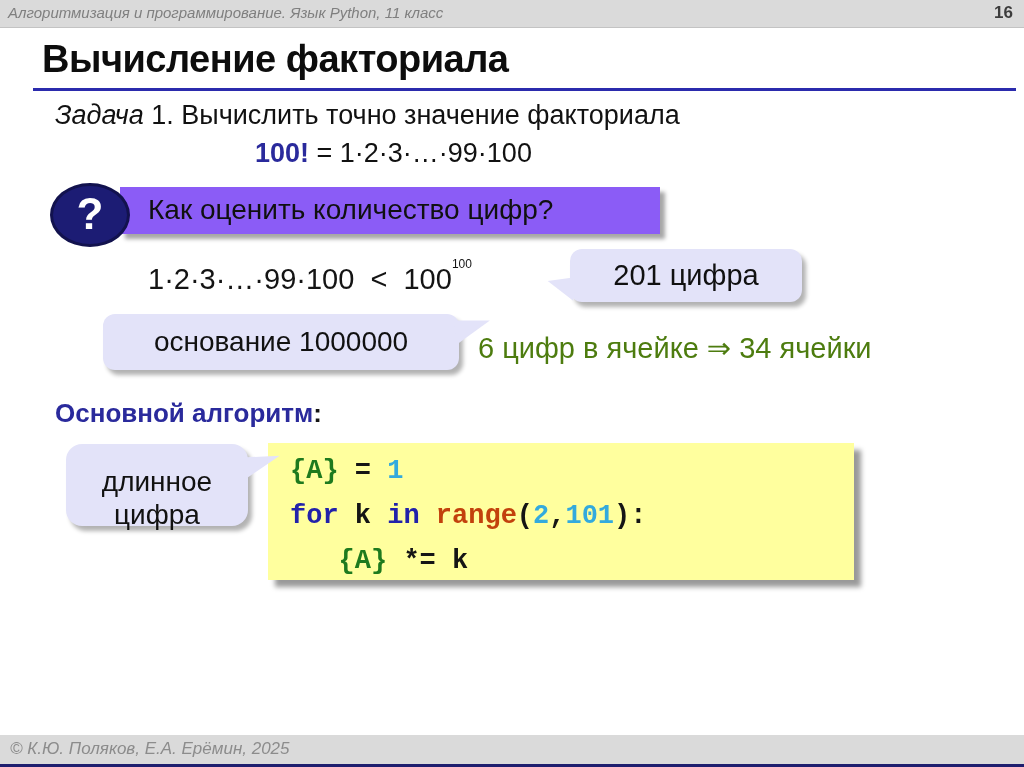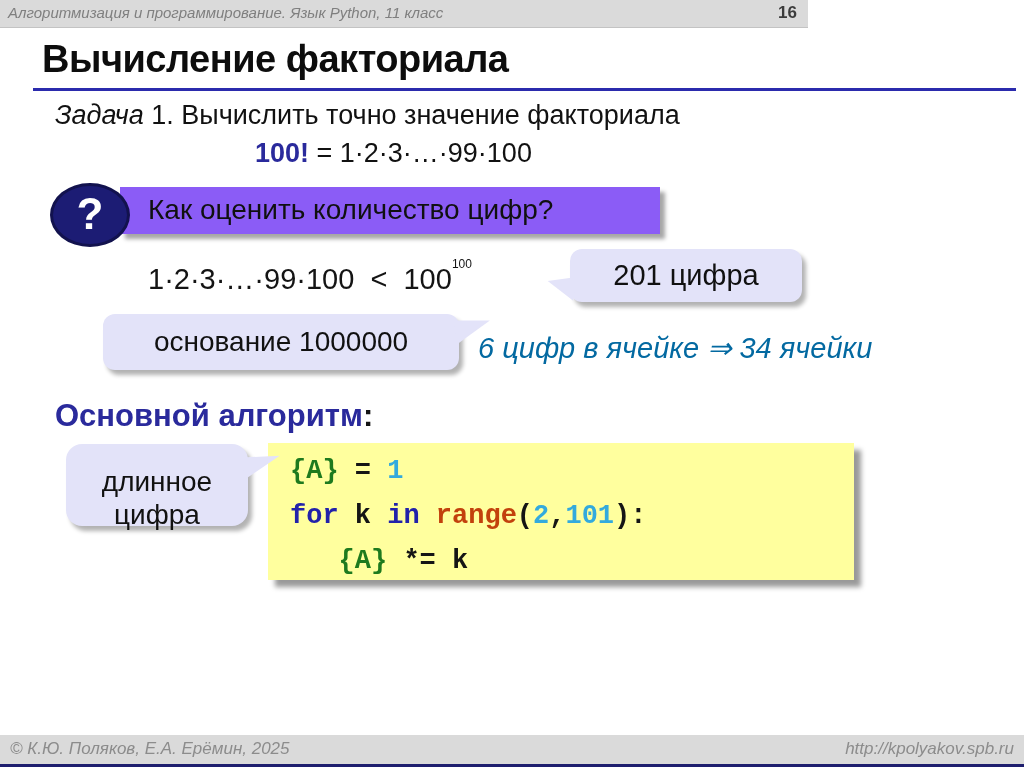--- a/index.html
+++ b/index.html
@@ -1,21 +1,21 @@
 <!DOCTYPE html>
 <html><head>
 <meta charset="utf-8">
 <style>
   html,body{margin:0;padding:0;}
   body{
     width:1024px;height:767px;position:relative;background:#ffffff;
     font-family:"Liberation Sans", sans-serif;overflow:hidden;color:#111;
   }
   
-  .topbar{position:absolute;left:0;top:0;width:808px;height:28px;background:#dadada;border-bottom:1px solid #c3c3c3;box-sizing:border-box;}
+  .topbar{position:absolute;left:0;top:0;width:1024px;height:28px;background:#dadada;border-bottom:1px solid #c3c3c3;box-sizing:border-box;}
   .topbar .course{position:absolute;left:8px;top:4px;font-size:15px;font-style:italic;color:#7f7f7f;white-space:nowrap;}
   .topbar .pageno{position:absolute;right:11px;top:3px;font-size:17px;font-weight:bold;color:#3c3c3c;}
   
   .title{position:absolute;left:42px;top:38px;font-size:38px;font-weight:bold;color:#0d0d0d;letter-spacing:-0.5px;white-space:nowrap;}
   .title-rule{position:absolute;left:33px;top:88px;width:983px;height:3px;background:#2b2bad;}
   
   .task-line1{position:absolute;left:55px;top:100px;font-size:27px;white-space:pre;}
   .task-label{font-style:italic;}
   .task-line2{position:absolute;left:255px;top:138px;font-size:27px;white-space:pre;}
   .factorial{color:#2a2a9c;font-weight:bold;}
@@ -26,23 +26,23 @@
   
   .estimate{position:absolute;left:148px;top:263px;font-size:29px;white-space:pre;color:#141414;}
   .estimate sup{font-size:12px;position:relative;top:-10px;}
   
   .callout{position:absolute;background:#e3e3f9;border-radius:12px;box-shadow:4px 5px 4px rgba(0,0,0,0.3);color:#111;}
   .tail{position:absolute;width:0;height:0;}
   .callout-digits{left:570px;top:249px;width:232px;height:53px;font-size:29px;text-align:center;line-height:53px;}
   .callout-digits .tail{left:-23px;bottom:3px;border-top:8px solid transparent;border-bottom:16px solid transparent;border-right:28px solid #e3e3f9;transform:rotate(8deg);}
   .callout-base{left:67px;top:314px;width:356px;height:56px;font-size:28px;text-align:center;line-height:56px;margin-left:36px;}
   .callout-base .tail{right:-32px;top:4px;border-top:5px solid transparent;border-bottom:19px solid transparent;border-left:36px solid #e3e3f9;transform:rotate(-8deg);}
-  .cells-text{position:absolute;left:478px;top:331px;font-size:29px;color:#0369a1;white-space:nowrap;font-style:italic;}
+  .cells-text{position:absolute;left:478px;top:331px;font-size:29px;color:#4d7c0f;white-space:nowrap;}
   
-  .algo-heading{position:absolute;left:55px;top:398px;font-size:31px;font-weight:bold;color:#2a2a9c;white-space:nowrap;}
+  .algo-heading{position:absolute;left:55px;top:398px;font-size:26px;font-weight:bold;color:#2a2a9c;white-space:nowrap;}
   .algo-heading .colon{color:#141414;}
   .code-block{position:absolute;left:268px;top:443px;width:586px;height:137px;background:#ffff9e;box-shadow:7px 7px 5px rgba(0,0,0,0.4);font-family:"Liberation Mono", monospace;font-weight:bold;font-size:27px;line-height:45px;white-space:pre;padding:6px 0 0 22px;box-sizing:border-box;z-index:1;}
   .tok-kw{color:#2222aa;}
   .tok-func{color:#c2410c;}
   .tok-num{color:#33aadd;}
   .tok-green{color:#1e7a1e;}
   .tok-plain{color:#151515;}
   .callout-long{left:66px;top:444px;width:182px;height:82px;font-size:28px;text-align:center;line-height:33px;padding-top:21px;box-sizing:border-box;border-radius:16px;z-index:2;}
   .callout-long .tail{right:-33px;top:10px;border-top:5px solid transparent;border-bottom:17px solid transparent;border-left:38px solid #e3e3f9;transform:rotate(-10deg);}
   
@@ -88,15 +88,14 @@
 <div class="code-block"><div class="code-line"><span class="tok-green">{A}</span><span class="tok-plain"> = </span><span class="tok-num">1</span></div><div class="code-line"><span class="tok-kw">for</span><span class="tok-plain"> k </span><span class="tok-kw">in</span><span class="tok-plain"> </span><span class="tok-func">range</span><span class="tok-plain">(</span><span class="tok-num">2</span><span class="tok-plain">,</span><span class="tok-num">101</span><span class="tok-plain">):</span></div><div class="code-line"><span class="tok-plain">   </span><span class="tok-green">{A}</span><span class="tok-plain"> *= k</span></div></div>
 
 <div class="callout callout-long">
   <div>длинное</div>
   <div>цифра</div>
   <div class="tail"></div>
 </div>
 
 <div class="footer">
   <span class="copyright">© К.Ю. Поляков, Е.А. Ерёмин, 2025</span>
-  <span class="url">http://kpolyakov.spb.ru</span>
 </div>
 <div class="bottom-strip"></div>
 
 </body></html>

